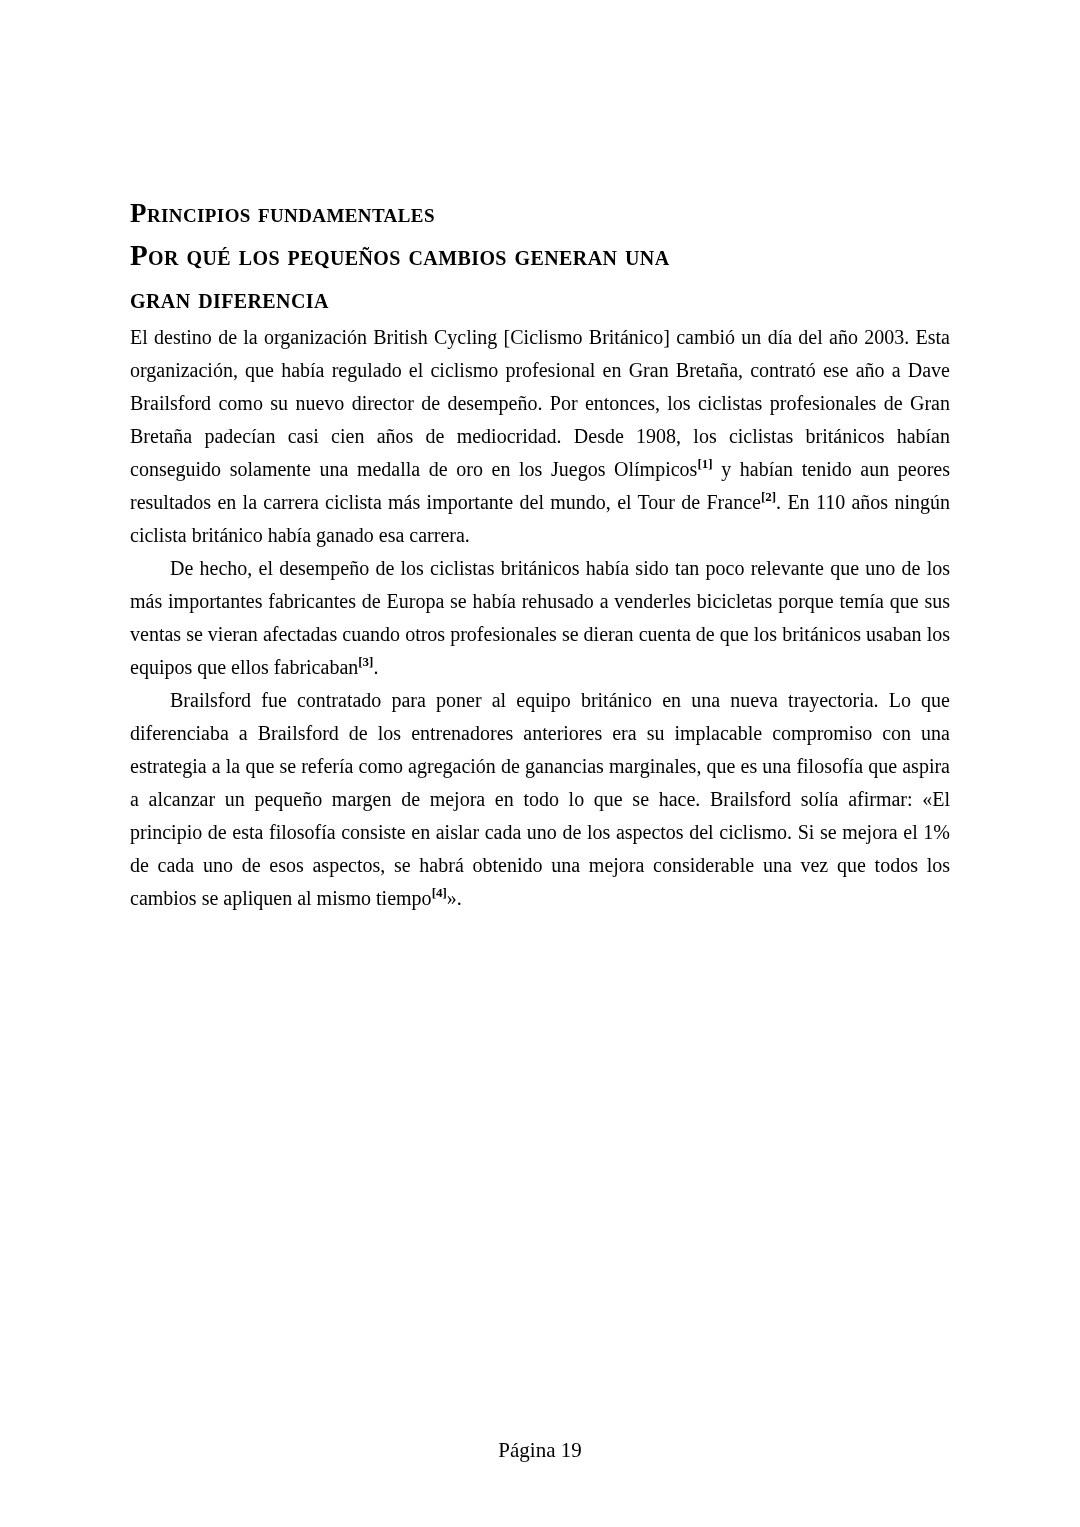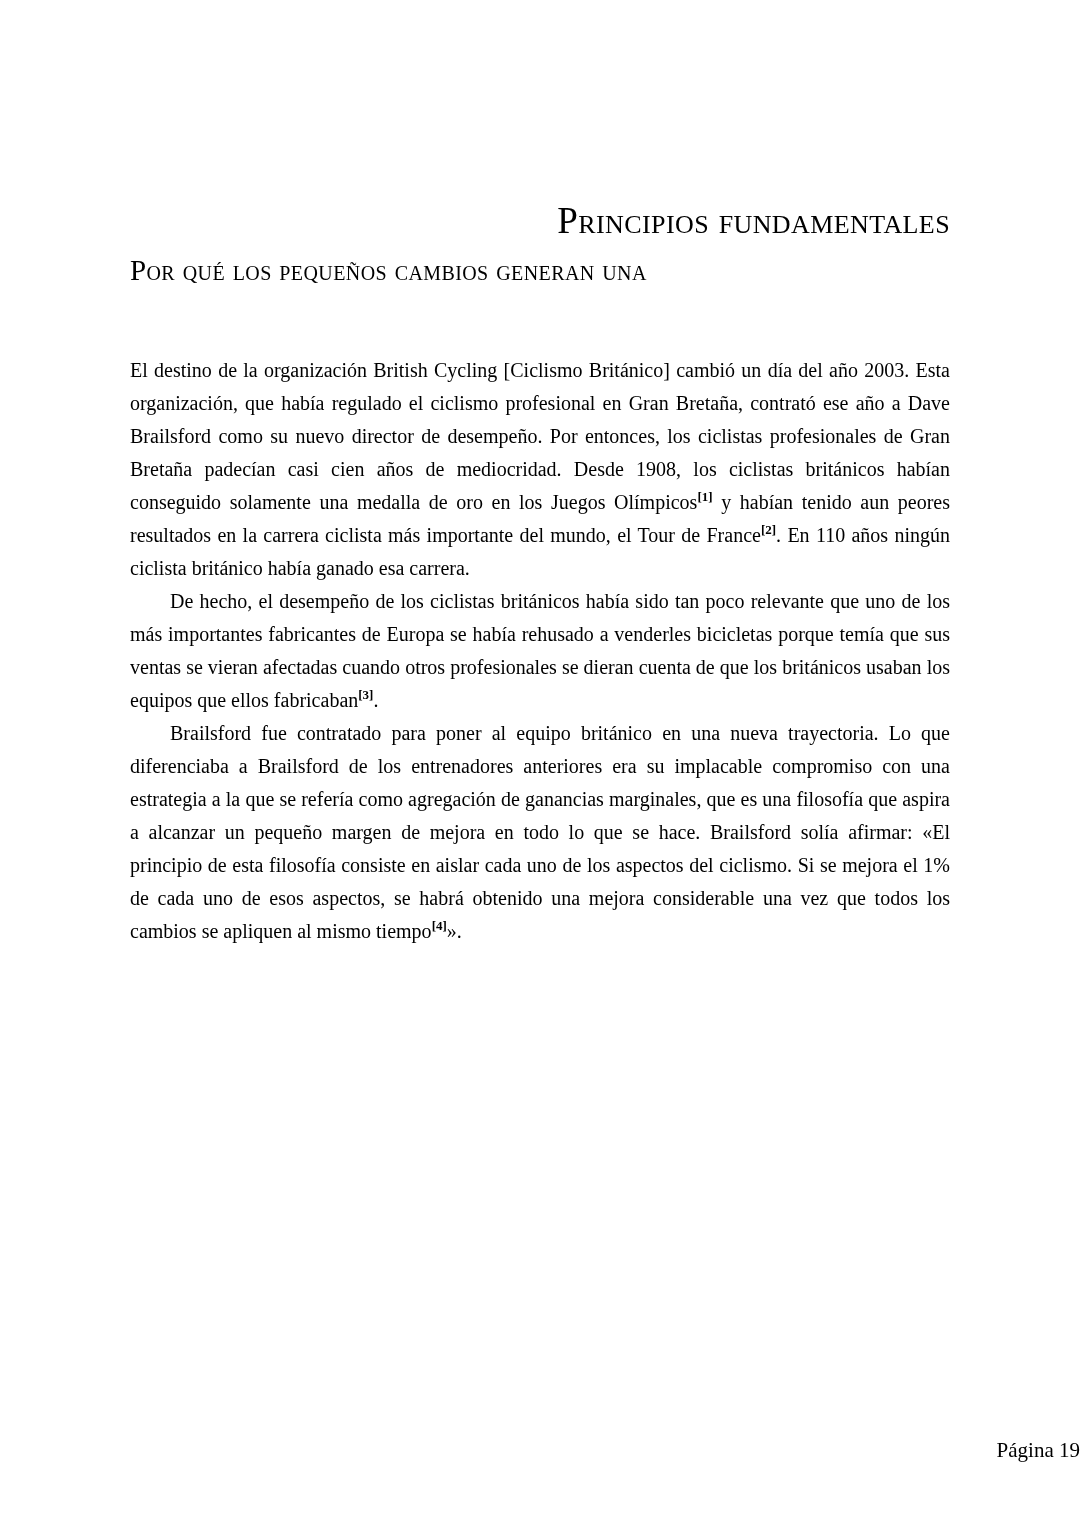--- a/index.html
+++ b/index.html
@@ -14,78 +14,77 @@
   }
   .page {
     position: relative;
     width: 1080px;
     height: 1527px;
     background: #ffffff;
     padding: 193px 130px 0 130px;
   }
   .section-header { margin: 0; }
   .header-title {
-    font-size: 37px;
-    font-weight: normal;
+    font-size: 27px;
+    font-weight: bold;
     font-variant: small-caps;
     letter-spacing: 0.4px;
     line-height: 1.5;
-    text-align: right;
   }
   .header-subtitle {
     font-size: 29px;
-    font-weight: normal;
+    font-weight: bold;
     font-variant: small-caps;
     letter-spacing: 0.4px;
     line-height: 1.5;
   }
   .chapter-heading { margin-top: 120px; }
   .chapter-line {
     font-size: 31px;
     font-weight: normal;
     line-height: 52px;
   }
   .chapter-number {
     font-size: 45px;
     color: #5a5a5a;
     margin-right: 12px;
   }
   .body-text {
-    margin-top: 62px;
     width: 820px;
     font-size: 20px;
     line-height: 33px;
     text-align: justify;
   }
   .para { margin: 0; }
   .para.indent { text-indent: 40px; }
   sup.fnref {
     font-weight: bold;
     font-size: 13px;
     line-height: 0;
     vertical-align: super;
   }
   .em { }
   .footer {
     position: absolute;
     left: 0;
     bottom: 64px;
     width: 100%;
-    text-align: right;
+    text-align: center;
     font-size: 21px;
   }
 </style>
 </head>
 <body>
 
 <div class="page">
 
   <div class="section-header">
     <div class="header-title">Principios fundamentales</div>
     <div class="header-subtitle">Por qué los pequeños cambios generan una</div>
+    <div class="header-subtitle">gran diferencia</div>
   </div>
 
 
   <div class="body-text">
       <p class="para"><span>El destino de la organización British Cycling [Ciclismo Británico] cambió un día del año 2003. Esta organización, que había regulado el ciclismo profesional en Gran Bretaña, contrató ese año a Dave Brailsford como su nuevo director de desempeño. Por entonces, los ciclistas profesionales de Gran Bretaña padecían casi cien años de mediocridad. Desde 1908, los ciclistas británicos habían conseguido solamente una medalla de oro en los Juegos Olímpicos</span><sup class="fnref">[1]</sup><span> y habían tenido aun peores resultados en la carrera ciclista más importante del mundo, el Tour de France</span><sup class="fnref">[2]</sup><span>. En 110 años ningún ciclista británico había ganado esa carrera.</span></p>
       <p class="para indent"><span>De hecho, el desempeño de los ciclistas británicos había sido tan poco relevante que uno de los más importantes fabricantes de Europa se había rehusado a venderles bicicletas porque temía que sus ventas se vieran afectadas cuando otros profesionales se dieran cuenta de que los británicos usaban los equipos que ellos fabricaban</span><sup class="fnref">[3]</sup><span>.</span></p>
       <p class="para indent"><span>Brailsford fue contratado para poner al equipo británico en una nueva trayectoria. Lo que diferenciaba a Brailsford de los entrenadores anteriores era su implacable compromiso con una estrategia a la que se refería como </span><span class="em">agregación de ganancias marginales</span><span>, que es una filosofía que aspira a alcanzar un pequeño margen de mejora en todo lo que se hace. Brailsford solía afirmar: «El principio de esta filosofía consiste en aislar cada uno de los aspectos del ciclismo. Si se mejora el 1% de cada uno de esos aspectos, se habrá obtenido una mejora considerable una vez que todos los cambios se apliquen al mismo tiempo</span><sup class="fnref">[4]</sup><span>».</span></p>
     </div>
 
   <div class="footer">Página 19</div>

